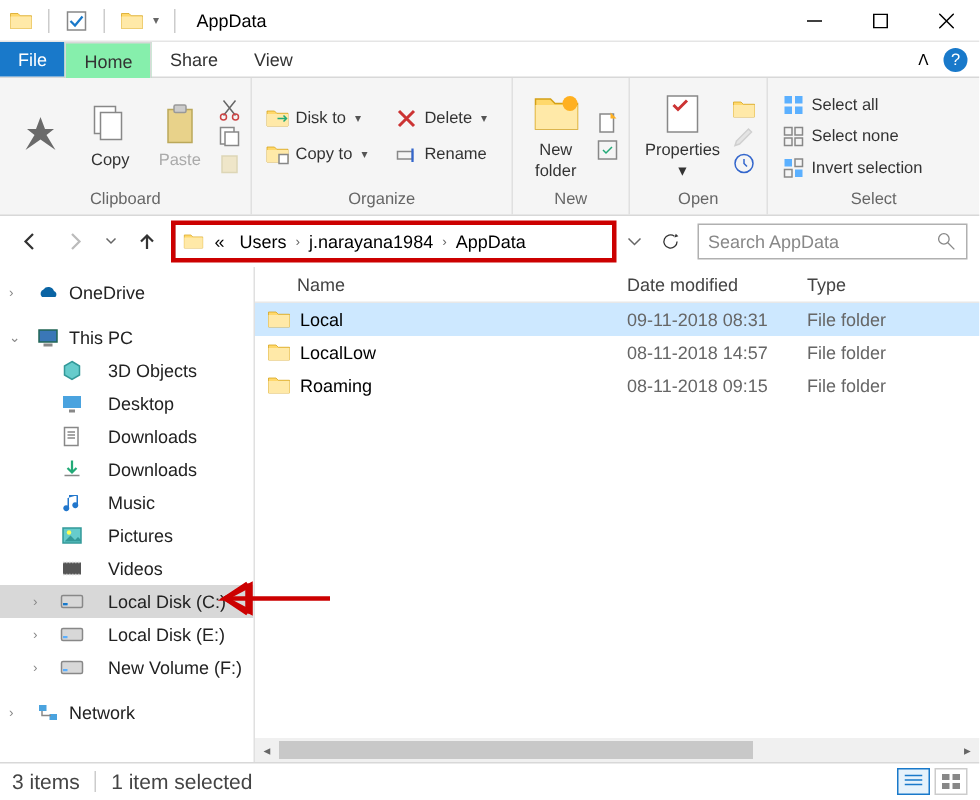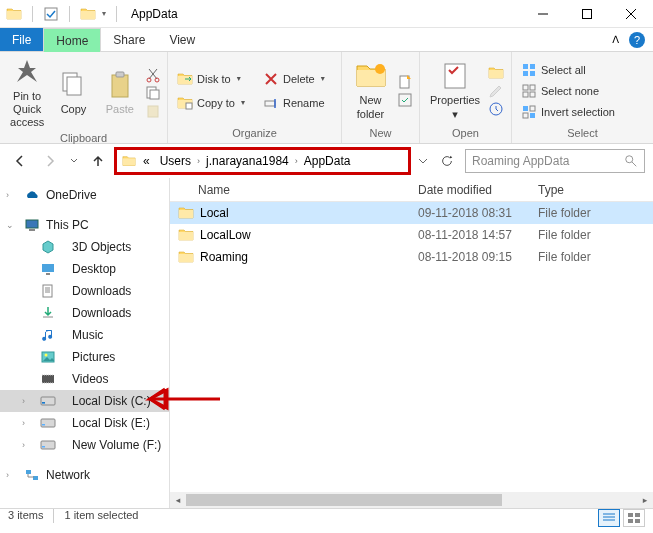--- a/index.html
+++ b/index.html
@@ -69,21 +69,21 @@
 .row { height: 22px; display: flex; align-items: center; font-size: 12px; }
 .row.sel { background: #cde8ff; }
 .row .col-name { display: flex; align-items: center; gap: 6px; padding-left: 8px; }
 .row .col-date, .row .col-type { color: #666; padding-left: 8px; }
 .hscroll { position: absolute; bottom: 0; left: 0; right: 0; height: 16px; background: #f0f0f0; display: flex; align-items: center; }
 .hscroll .arrow { width: 16px; height: 16px; display: flex; align-items: center; justify-content: center; font-size: 9px; color: #666; }
 .hscroll .track { flex: 1; height: 16px; position: relative; }
 .hscroll .thumb { position: absolute; left: 0; width: 70%; top: 2px; bottom: 2px; background: #c8c8c8; }
 
 
-.status { height: 24px; border-top: 1px solid #d8d8d8; display: flex; align-items: flex-start; padding: 0 8px; font-size: 11px; color: #444; }
+.status { height: 24px; border-top: 1px solid #d8d8d8; display: flex; align-items: center; padding: 0 8px; font-size: 14px; color: #444; }
 .status .sep2 { width: 1px; height: 14px; background: #ccc; margin: 0 10px; }
 .status .spacer { flex: 1; }
 .status .viewbtn { width: 22px; height: 18px; border: 1px solid #ccc; margin-left: 3px; display: flex; align-items: center; justify-content: center; }
 .status .viewbtn.active { border-color: #1979ca; background: #e6f2fb; }
 
 
 .foldericon { fill: #ffd86b; stroke: #d4a017; stroke-width: 0.5; }
 
 
 .redarrow { position: absolute; left: 145px; top: 384px; pointer-events: none; }
@@ -153,22 +153,20 @@
 
 <div class="ribbon">
   <div class="rgroup" style="width:168px">
     <div class="content">
       <div class="bigbtn">
         <span class="ico">
             <svg viewBox="0 0 32 32">
               <path d="M16 4l3 8h6l-5 4 6 10-10-7-10 7 6-10-5-4h6z" fill="#6a6a6a"></path>
             </svg>
           </span>
-        <span style="white-space:pre-line">Pin to Quick
-access</span>
       </div>
       <div class="bigbtn">
         <span class="ico">
             <svg viewBox="0 0 32 32">
               <rect x="6" y="4" width="14" height="18" fill="#fff" stroke="#888"></rect>
               <rect x="10" y="8" width="14" height="18" fill="#fff" stroke="#888"></rect>
             </svg>
           </span>
         <span>Copy</span>
       </div>
@@ -391,21 +389,21 @@
         </svg>
       </span>
     <span class="navbtn">
         <svg width="14" height="14" viewBox="0 0 16 16">
           <path d="M13 8a5 5 0 1 1-2-4" fill="none" stroke="#333"></path>
           <path d="M12 2l-1 3 3-1z" fill="#333"></path>
         </svg>
       </span>
   </div>
   <div class="searchbox">
-    <span>Roaming AppData</span>
+    <span>Search AppData</span>
     <svg width="14" height="14" viewBox="0 0 16 16">
         <circle cx="6" cy="6" r="4" fill="none" stroke="#888"></circle>
         <path d="M9 9l5 5" stroke="#888"></path>
       </svg>
   </div>
 </div>
 
 <div class="body">
   <div class="tree">
     <div class="treeitem l1">

